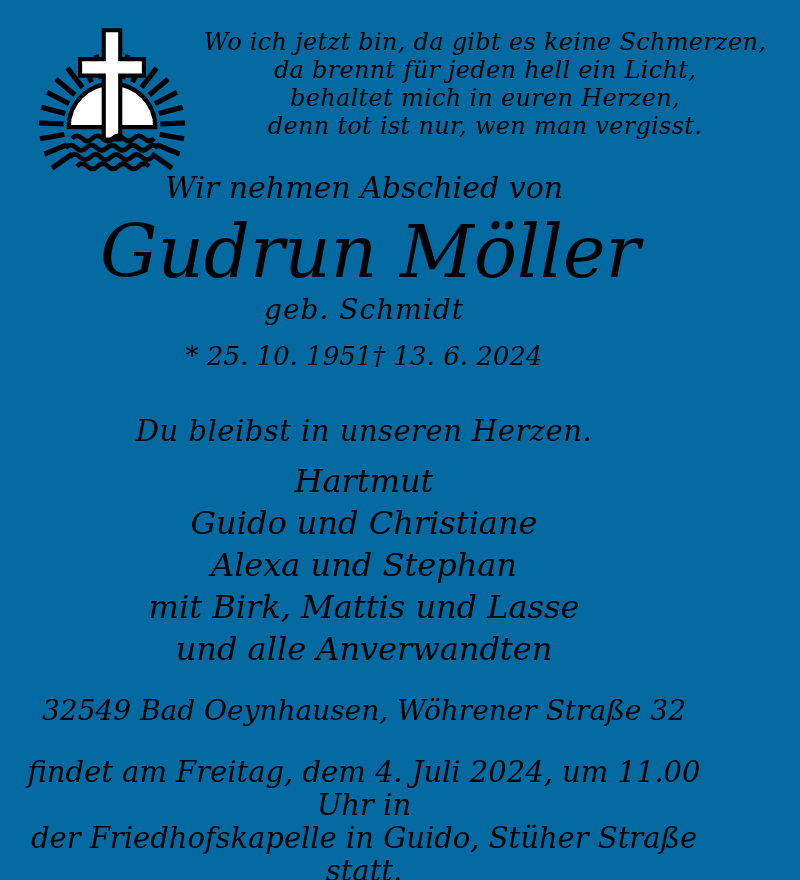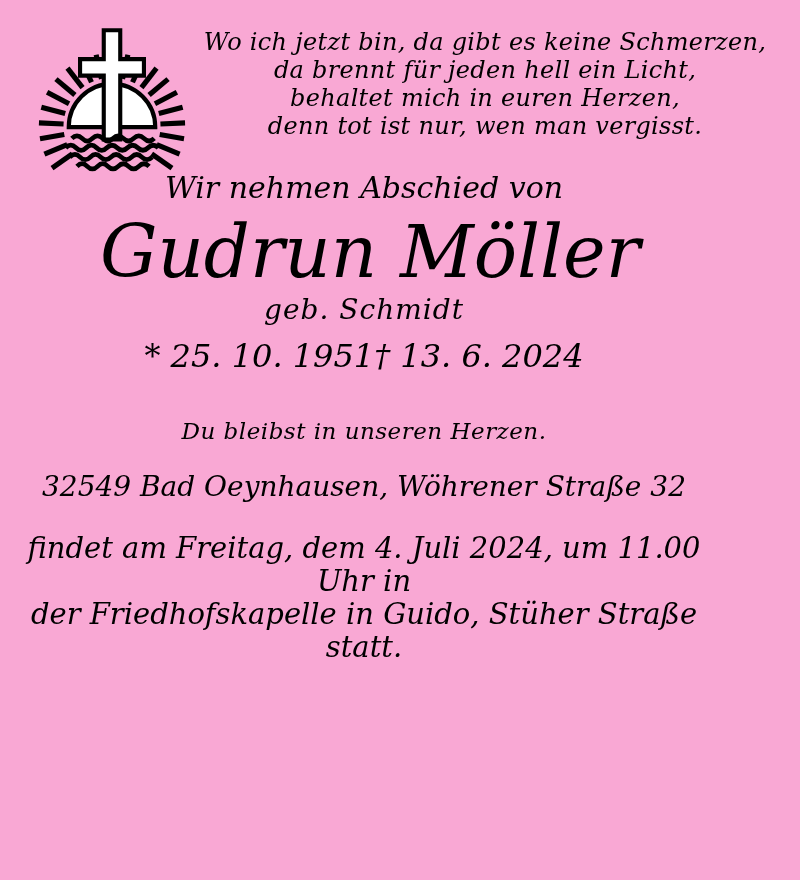--- a/index.html
+++ b/index.html
@@ -11,21 +11,21 @@
     width: 800px;
     height: 880px;
     overflow: hidden;
     font-family: "DejaVu Serif", "Liberation Serif", serif;
     color: #000000;
   }
   .notice {
     position: relative;
     width: 800px;
     height: 880px;
-    background: #f9a8d4;
+    background: #0369a1;
     text-align: center;
     font-style: italic;
   }
   .emblem {
     position: absolute;
     left: 33px;
     top: 20px;
     width: 158px;
     height: 170px;
   }
@@ -58,28 +58,28 @@
     font-weight: normal;
   }
   .maiden {
     margin-top: 2px;
     font-size: 28px;
     line-height: 32px;
     letter-spacing: 1px;
   }
   .dates {
     margin-top: 14px;
-    font-size: 32px;
+    font-size: 26px;
     line-height: 32px;
     display: flex;
     justify-content: center;
   }
   .farewell {
     margin-top: 44px;
-    font-size: 23px;
+    font-size: 29px;
     line-height: 30px;
     letter-spacing: 0.5px;
     font-style: italic;
   }
   .mourners {
     margin-top: 14px;
     font-size: 32px;
     line-height: 42px;
   }
   .address {
@@ -149,20 +149,27 @@
 
     <div class="maiden">geb. Schmidt</div>
 
     <div class="dates">
       <span>* 25. 10. 1951</span>
       <span>† 13. 6. 2024</span>
     </div>
 
     <div class="farewell">Du bleibst in unseren Herzen.</div>
 
+    <div class="mourners">
+      <div>Hartmut</div>
+      <div>Guido und Christiane</div>
+      <div>Alexa und Stephan</div>
+      <div>mit Birk, Mattis und Lasse</div>
+      <div>und alle Anverwandten</div>
+    </div>
 
     <div class="address">32549 Bad Oeynhausen, Wöhrener Straße 32</div>
 
     <div class="funeral">
       <div>findet am Freitag, dem 4. Juli 2024, um 11.00 Uhr in</div>
       <div>der Friedhofskapelle in Guido, Stüher Straße statt.</div>
     </div>
 
   </div>
 </div>

